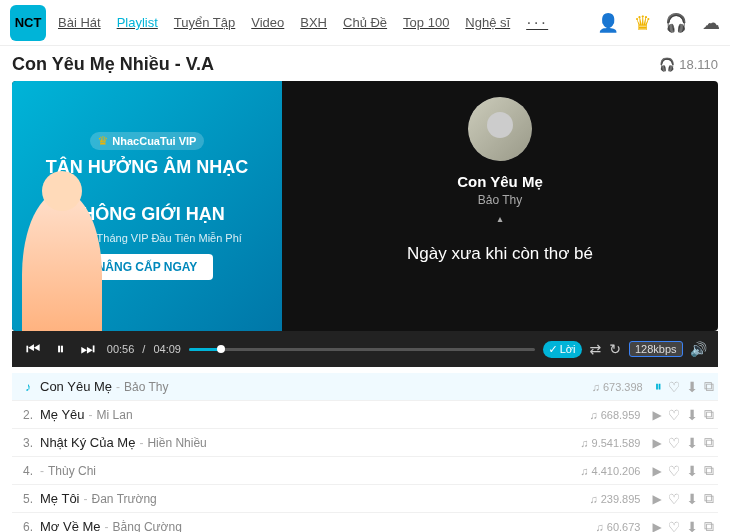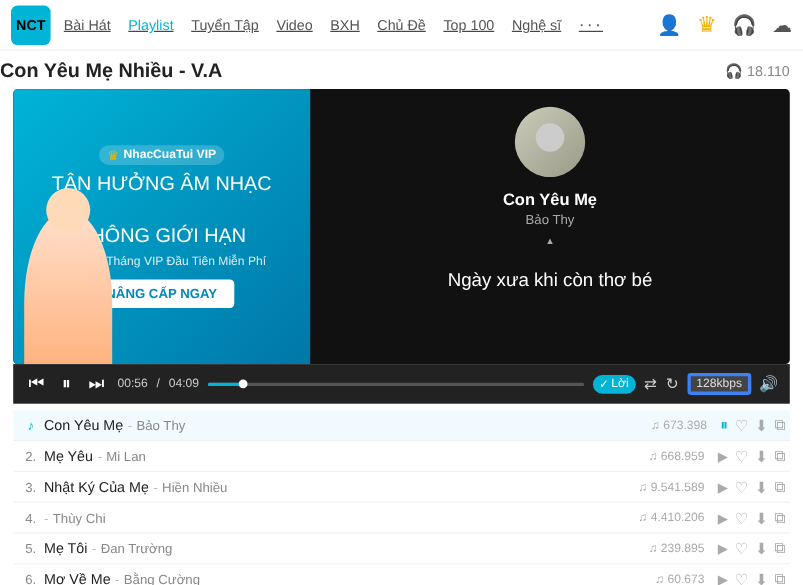--- a/index.html
+++ b/index.html
@@ -54,21 +54,21 @@
       color: #555;
       font-size: 18px;
       cursor: pointer;
     }
     .crown-icon { color: #f0b400; font-size: 20px; }
 
     
     .page-title-row {
       display: flex;
       justify-content: space-between;
-      padding: 8px 12px 6px 0;
+      padding: 8px 12px 6px 12px;
     }
     .page-title {
       font-size: 18px;
       font-weight: bold;
       color: #222;
     }
     .listen-count {
       display: flex;
       align-items: center;
       gap: 4px;
@@ -111,21 +111,21 @@
       margin-bottom: 6px;
     }
     .banner-vip-text {
       color: #fff;
       font-size: 11px;
       font-weight: bold;
     }
     .banner-title {
       color: #fff;
       font-size: 18px;
-      font-weight: normal;
+      font-weight: bold;
       text-align: center;
       line-height: 1.3;
       margin-bottom: 6px;
     }
     .banner-subtitle {
       color: rgba(255,255,255,0.85);
       font-size: 11px;
       text-align: center;
       margin-bottom: 10px;
     }
@@ -243,21 +243,21 @@
       border: none;
     }
     .ctrl-icon-sm {
       color: #ccc;
       font-size: 14px;
       cursor: pointer;
     }
     .quality-badge {
       background: #444;
       color: #ddd;
-      border: 3px solid #3b82f6;
+      border: 1px solid #3b82f6;
       border-radius: 3px;
       font-size: 11px;
       padding: 1px 5px;
       cursor: pointer;
     }
     .vol-icon { color: #ccc; font-size: 14px; }
 
     
     .song-list {
       margin: 6px 12px 0 12px;

